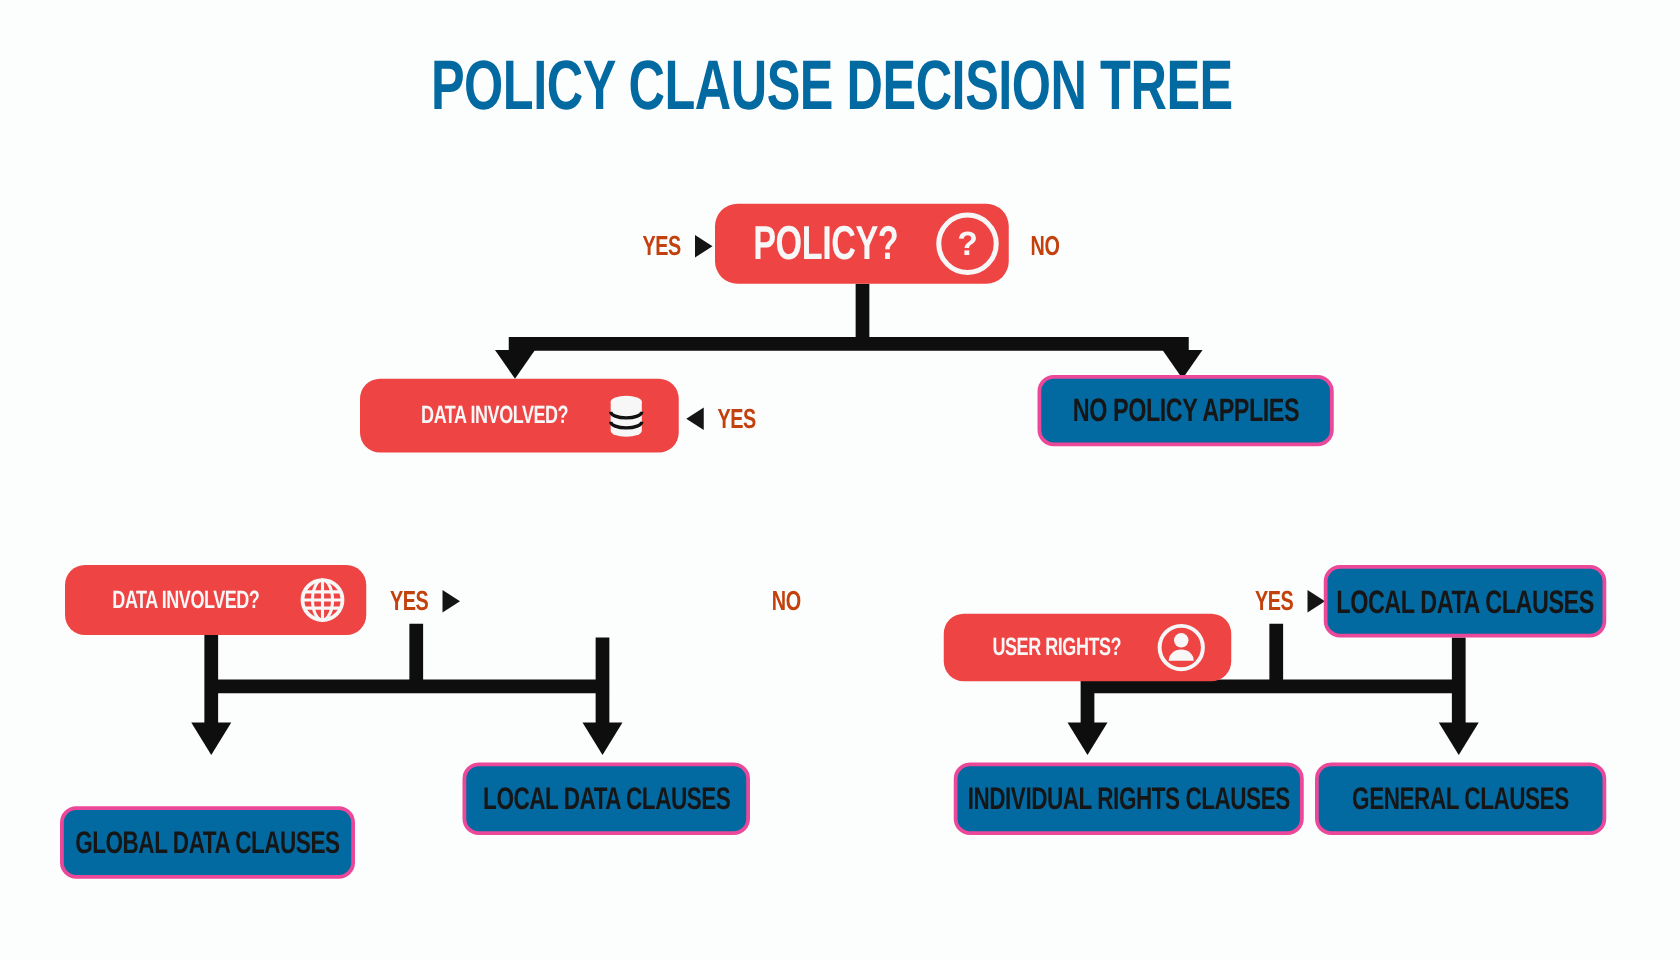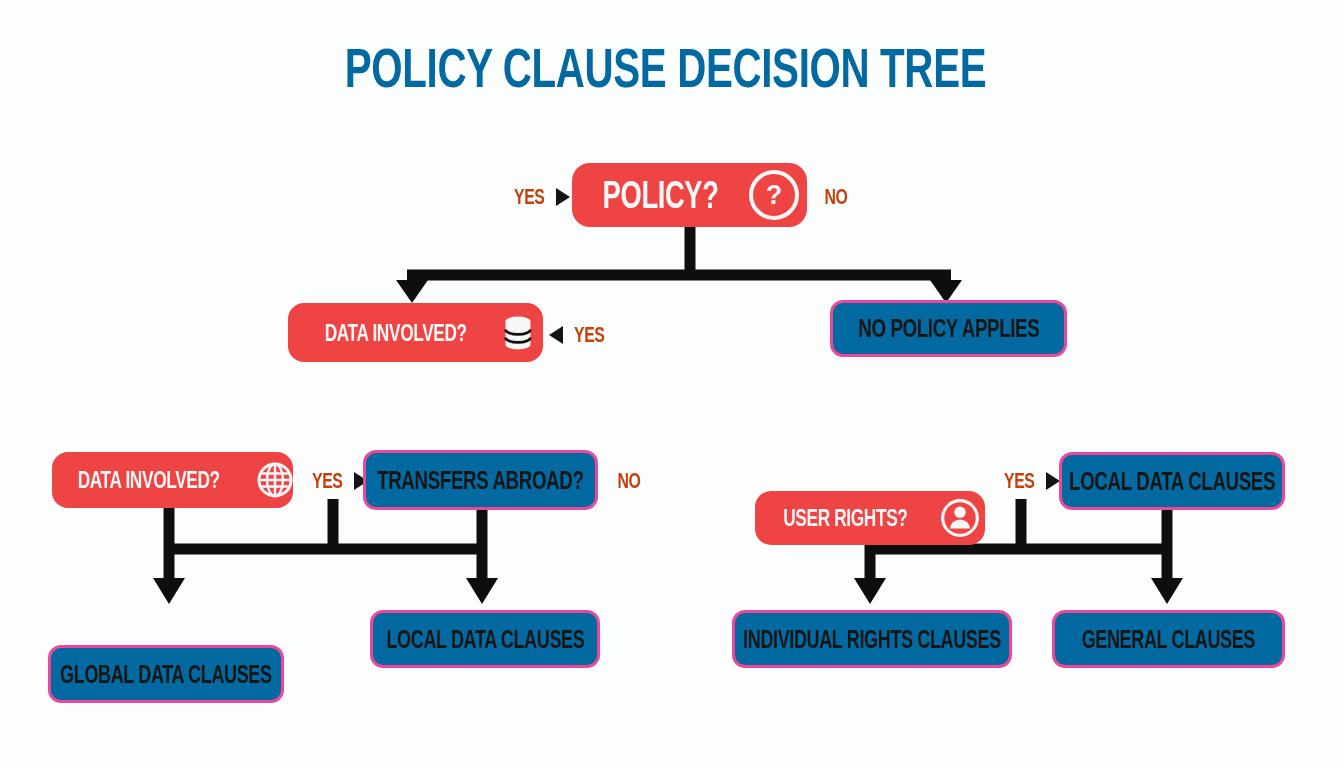--- a/index.html
+++ b/index.html
@@ -26,21 +26,21 @@
     position:absolute;display:flex;align-items:center;justify-content:center;
     gap:8px;box-sizing:border-box;
   }
   .node-dark{
     background:#ef4444;color:#f7f7f7;border-radius:16px;text-align:right;
   }
   .node-light{
     background:#0369a1;border:3px solid #ec4899;border-radius:13px;color:#161616;
   }
   .fs-policy{font-size:38px;}
-  .fs-dark{font-size:24px;}
+  .fs-dark{font-size:20px;}
   .fs-light{font-size:26px;}
   .fs-out{font-size:25px;}
 
   .branch-label{
     position:absolute;display:flex;align-items:center;gap:5px;
     font-size:22px;font-weight:700;color:#c2410c;height:28px;
   }
   .tri-r{width:0;height:0;border-top:9px solid transparent;border-bottom:9px solid transparent;border-left:14px solid #141414;}
   .tri-l{width:0;height:0;border-top:9px solid transparent;border-bottom:9px solid transparent;border-right:14px solid #141414;}
 
@@ -131,23 +131,20 @@
       <line x1="4" y1="20" x2="36" y2="20" stroke="#f7f7f7" stroke-width="2.5"></line>
       <line x1="5" y1="26.5" x2="35" y2="26.5" stroke="#f7f7f7" stroke-width="2.5"></line>
     </svg>
   </div>
 
   <div class="branch-label" style="left:306px;top:467px;">
     <span class="lbl">YES</span>
     <span class="tri-r"></span>
   </div>
 
-  <div class="node node-light fs-light" style="left:363px;top:450px;width:235px;height:60px;">
-    <span class="lbl">TRANSFERS ABROAD?</span>
-  </div>
 
   <div class="branch-label" style="left:613px;top:467px;">
     <span class="lbl">NO</span>
   </div>
 
   <div class="node node-dark fs-dark" style="left:755px;top:452px;width:230px;height:54px;margin-top:39px;">
     <span class="lbl">USER RIGHTS?</span>
     <svg class="icon-svg" width="42" height="42" viewBox="0 0 40 40">
       <circle cx="20" cy="20" r="16.5" fill="none" stroke="#f7f7f7" stroke-width="3"></circle>
       <circle cx="20" cy="14.5" r="5.5" fill="#f7f7f7"></circle>
@@ -165,21 +162,21 @@
   </div>
 
   <div class="node node-light fs-out" style="left:48px;top:610px;width:236px;height:58px;margin-top:35px;">
     <span class="lbl">GLOBAL DATA CLAUSES</span>
   </div>
 
   <div class="node node-light fs-out" style="left:370px;top:610px;width:230px;height:58px;">
     <span class="lbl">LOCAL DATA CLAUSES</span>
   </div>
 
-  <div class="node node-light fs-out" style="left:732px;top:610px;width:280px;height:58px;">
+  <div class="node node-light fs-out" style="left:763px;top:610px;width:280px;height:58px;">
     <span class="lbl">INDIVIDUAL RIGHTS CLAUSES</span>
   </div>
 
   <div class="node node-light fs-out" style="left:1052px;top:610px;width:233px;height:58px;">
     <span class="lbl">GENERAL CLAUSES</span>
   </div>
 
 </div>
 
 </body></html>

